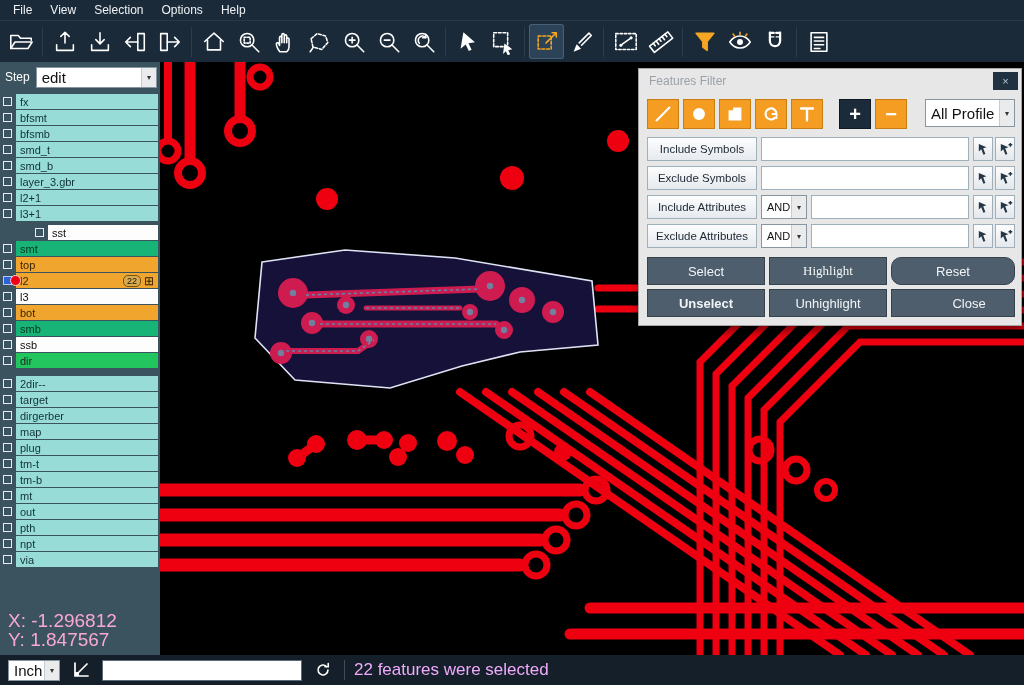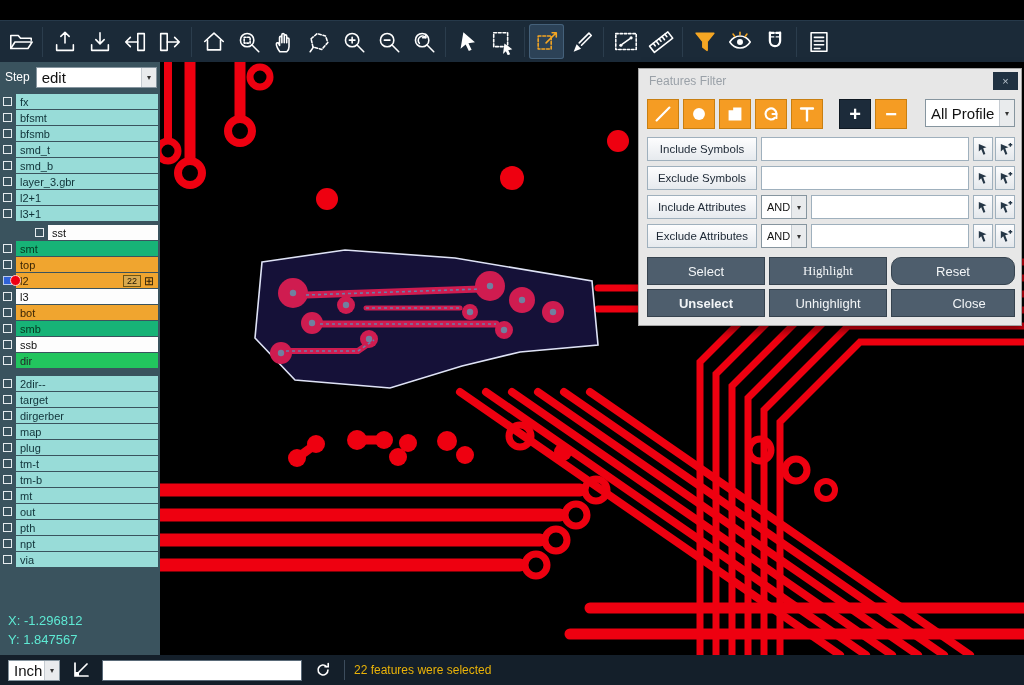--- a/index.html
+++ b/index.html
@@ -29,23 +29,23 @@
   .layer-row{position:relative;display:flex;align-items:center;height:15px;margin-bottom:1px}
   .cb{width:9px;height:9px;border:1px solid #e6ecef;margin-left:3px;flex:0 0 auto}
   .layer-row.selected .cb{background:#2f62d8;border-color:#b9c9ec}
   .dot{position:absolute;left:10px;top:2px;width:11px;height:11px;border-radius:50%;background:#ef0012;border:1px solid #ffcfcf;z-index:2}
   .cell{flex:1;display:flex;align-items:center;height:15px;margin:0 2px 0 4px;padding:0 4px;font-size:11px}
   .cell.cyan{background:#98dcd8;color:#103238}
   .cell.green{background:#17b377;color:#06351f}
   .cell.orange{background:#f0a52f;color:#3a2607}
   .cell.white{background:#fdfdfd;color:#111}
   .cell.gray{background:#22c55e;color:#23272b}
-  .badge{margin-left:auto;background:#d9a94e;border:1px solid #6f5512;color:#1f1604;font-size:9px;line-height:10px;padding:0 3px;border-radius:0}
+  .badge{margin-left:auto;background:#d9a94e;border:1px solid #6f5512;color:#1f1604;font-size:9px;line-height:10px;padding:0 3px;border-radius:5px}
   .grid-ic{font-size:12px;line-height:12px;margin-left:3px;color:#2a1d05}
-  .coords{position:absolute;left:0;bottom:6px;padding:0 8px;color:#5eead4;font-size:13px;line-height:19px}
+  .coords{position:absolute;left:0;bottom:6px;padding:0 8px;color:#f9a8d4;font-size:19px;line-height:19px}
 
   
   .canvas{position:absolute;left:160px;top:62px;width:864px;height:593px;background:#000;overflow:hidden}
 
   
   .dialog{position:absolute;left:638px;top:68px;width:384px;height:258px;background:#e7e7e7;border:1px solid #a5a5a5;box-shadow:3px 4px 10px rgba(0,0,0,.55);z-index:6}
   .dlg-title{position:absolute;top:0;left:10px;height:24px;line-height:24px;font-size:12px;color:#9aa1a8}
   .dlg-close{position:absolute;top:3px;right:3px;width:25px;height:18px;background:#203242;color:#b8c4ce;font-size:11px;display:flex;align-items:center;justify-content:center}
   .tool-btn{position:absolute;top:30px;width:32px;height:30px;background:#f59c23;border:1px solid #c87f12;display:flex;align-items:center;justify-content:center;color:#fff}
   .tool-btn.dark{background:#1c2b3a;border-color:#0e1822;font-size:20px;font-weight:bold;line-height:1}
@@ -56,28 +56,35 @@
   .f-and{position:absolute;left:122px;width:46px;height:24px}
   .f-and .txt{font-size:11px}
   .f-arrow{position:absolute;width:20px;height:24px;background:linear-gradient(#fdfdfe,#e4e8ec);border:1px solid #9fb0bd;display:flex;align-items:center;justify-content:center}
   .dlg-btn{position:absolute;height:28px;background:#4e5e6d;border:1px solid #36434f;color:#f2f5f7;font-size:13px;display:flex;align-items:center;justify-content:center}
 
   
   .statusbar{position:absolute;left:0;right:0;bottom:0;height:30px;background:#141f2a;display:flex;align-items:center;gap:9px;padding:0 8px;z-index:7}
   .sb-combo{width:52px}
   .sb-input{width:200px;height:21px;border:1px solid #5a6a78;background:#fff;font-size:12px;padding:0 4px}
   .sb-sep{width:1px;height:20px;background:#3c4c5c}
-  .sb-msg{color:#eab308;font-size:12px}
+  .sb-msg{color:#f0abfc;font-size:17px}
   .sb-iconbtn{display:flex;align-items:center;justify-content:center;width:24px;height:24px}
 </style>
 </head>
 <body>
 
 <div id="app">
 
+  <div class="menubar">
+      <span>File</span>
+      <span>View</span>
+      <span>Selection</span>
+      <span>Options</span>
+      <span>Help</span>
+    </div>
 
   <div class="toolbar">
       <div class="tb-btn">
         <span class="ic">
           <svg width="26" height="26" viewBox="0 0 28 28">
             <g fill="none" stroke="#fff" stroke-width="1.7" stroke-linecap="round" stroke-linejoin="round">
               <path d="M3 21V7h8l2.5 3H25v2"></path>
               <path d="M3 21l4.5-7H26l-4.5 7z"></path>
             </g>
           </svg>

